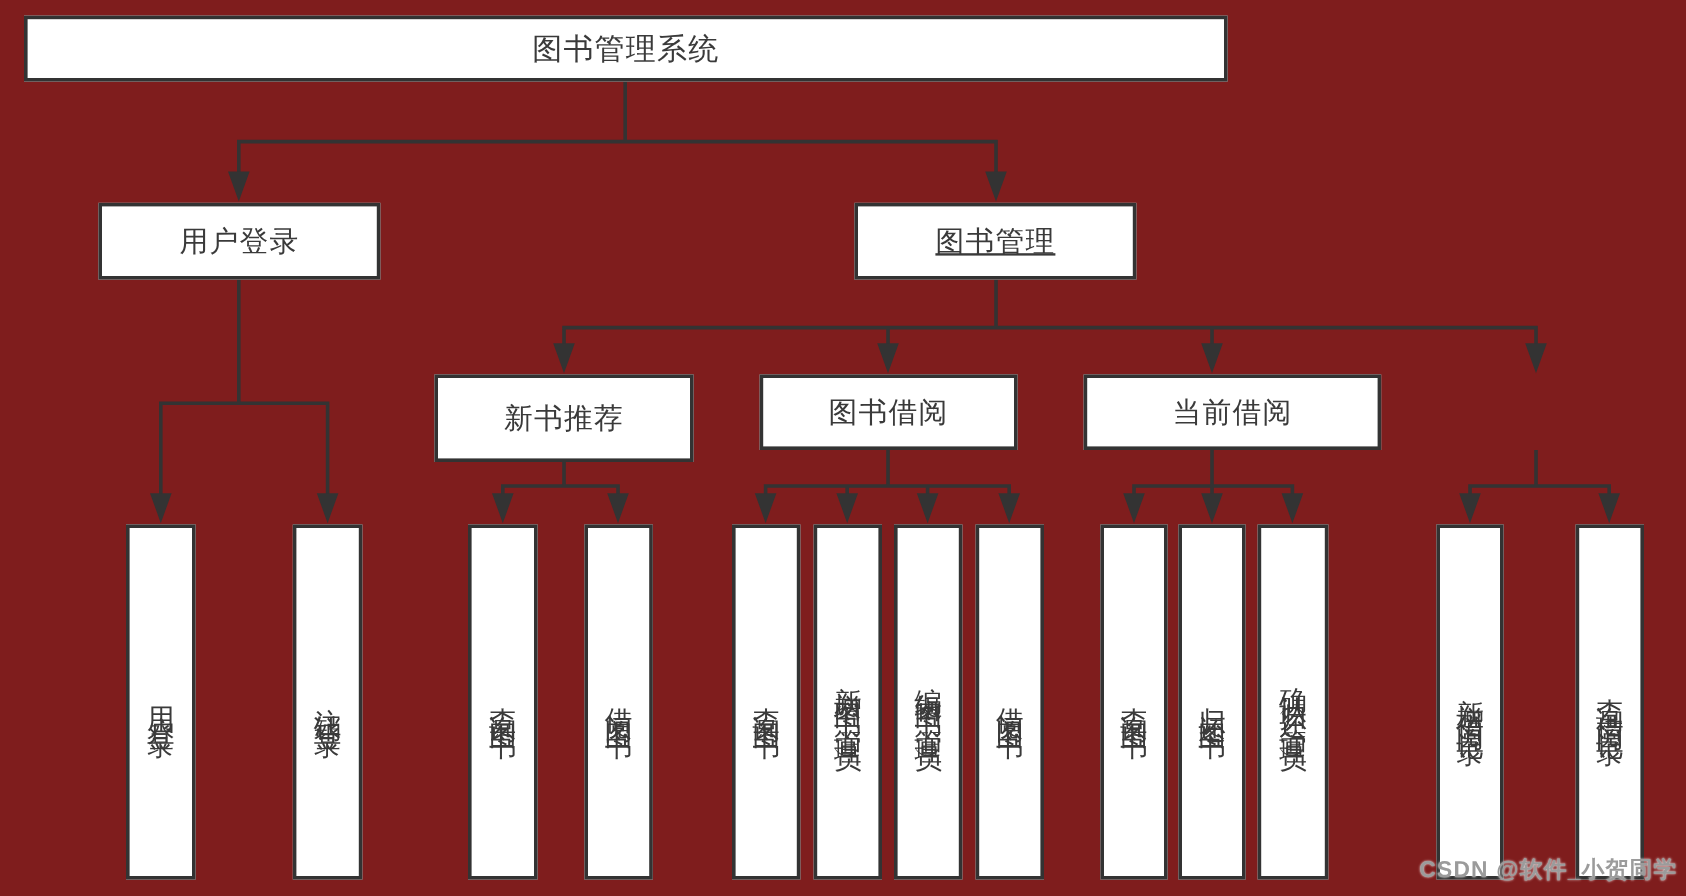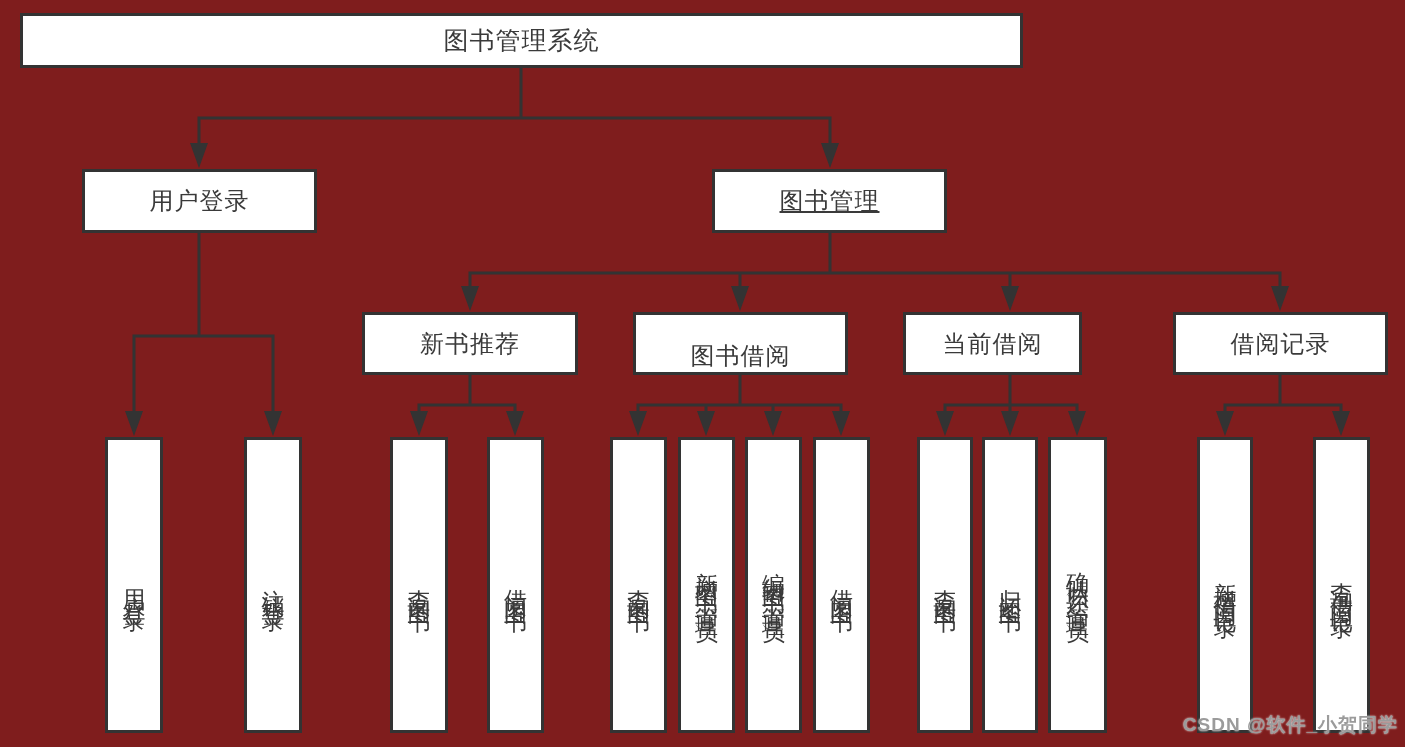--- a/index.html
+++ b/index.html
@@ -87,31 +87,28 @@
     <span>图书管理系统</span>
   </div>
 
   <div class="node node-h" style="left:82px;top:169px;width:235px;height:64px;">
     <span>用户登录</span>
   </div>
   <div class="node node-h" style="left:712px;top:169px;width:235px;height:64px;text-decoration:underline;">
     <span>图书管理</span>
   </div>
 
-  <div class="node node-h" style="left:362px;top:312px;width:216px;height:63px;">
+  <div class="node node-h" style="left:362px;top:312px;width:216px;height:73px;">
     <span>新书推荐</span>
   </div>
-  <div class="node node-h" style="left:633px;top:312px;width:215px;height:63px;align-items:flex-end;">
+  <div class="node node-h" style="left:633px;top:312px;width:215px;height:63px;">
     <span>图书借阅</span>
   </div>
-  <div class="node node-h" style="left:903px;top:312px;width:179px;height:63px;text-align:center;">
+  <div class="node node-h" style="left:903px;top:312px;width:248px;height:63px;text-align:center;">
     <span>当前借阅</span>
-  </div>
-  <div class="node node-h" style="left:1173px;top:312px;width:215px;height:63px;">
-    <span>借阅记录</span>
   </div>
 
   <div class="node node-v" style="left:105px;top:437px;width:58px;height:296px;">
     <span class="vtext">用户登录</span>
   </div>
   <div class="node node-v" style="left:244px;top:437px;width:58px;height:296px;">
     <span class="vtext">注销登录</span>
   </div>
 
   <div class="node node-v" style="left:390px;top:437px;width:58px;height:296px;">

